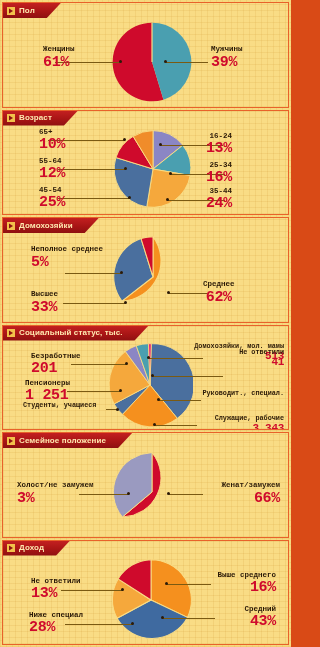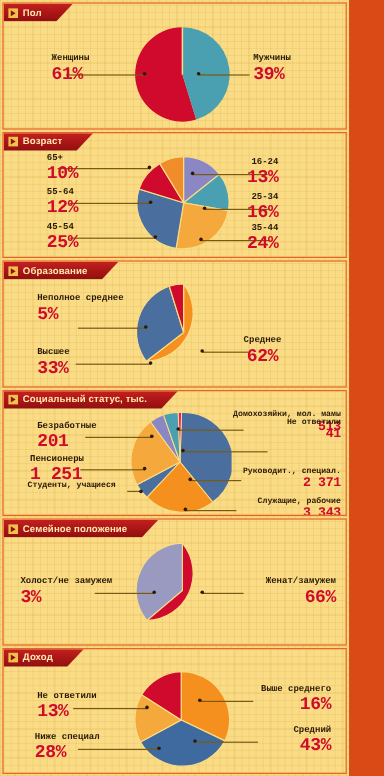--- a/index.html
+++ b/index.html
@@ -197,21 +197,21 @@
   </div>
 
   <div class="panel">
     <div class="panel-header">
       <div class="hdr-shape">
         <span class="hdr-marker">
           <svg width="6" height="6" viewBox="0 0 6 6">
               <polygon points="1,0.5 5,3 1,5.5" fill="#8e1010"></polygon>
             </svg>
         </span>
-        <span class="hdr-label">Образование</span>
+        <span class="hdr-label">Домохозяйки</span>
       </div>
     </div>
     <div class="panel-body">
       <div class="pie-wrap" style="left:108px; top:2px;">
         <svg class="pie" width="84" height="84" viewBox="0 0 100 100">
           <g stroke="#f9dc85" stroke-width="1.2">
             <path d="M50 50 L50 2 A48 48 0 0 1 13.0 78.6 Z" fill="#f5901e"></path>
             <path d="M50 50 L13.0 78.6 A48 48 0 0 1 35.8 4.2 Z" fill="#4a6f9e"></path>
             <path d="M50 50 L35.8 4.2 A48 48 0 0 1 50 2 Z" fill="#cf0a2c"></path>
           </g>
@@ -298,21 +298,20 @@
       <div class="leader-dot" style="left:148px; top:33px;"></div>
       <div class="lbl r tiny" style="right:4px; top:8px;">
         <span>Не ответили</span>
         <span class="val">41</span>
       </div>
 
       <div class="leader" style="left:156px; top:59px; width:42px;"></div>
       <div class="leader-dot" style="left:154px; top:57px;"></div>
       <div class="lbl r tiny" style="right:4px; top:49px;">
         <span>Руководит., специал.</span>
-        <span class="val">2 371</span>
       </div>
 
       <div class="leader" style="left:152px; top:84px; width:42px;"></div>
       <div class="leader-dot" style="left:150px; top:82px;"></div>
       <div class="lbl r tiny" style="right:4px; top:74px;">
         <span>Служащие, рабочие</span>
         <span class="val">3 343</span>
       </div>
     </div>
   </div>

